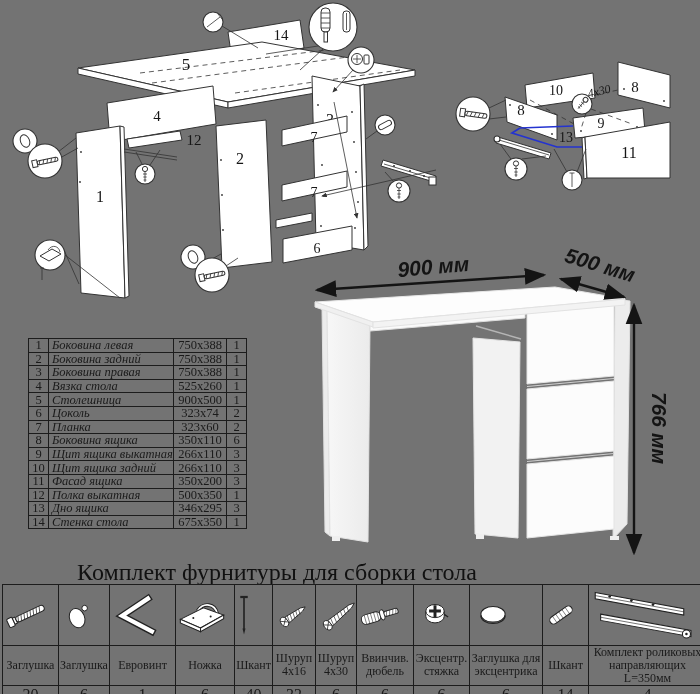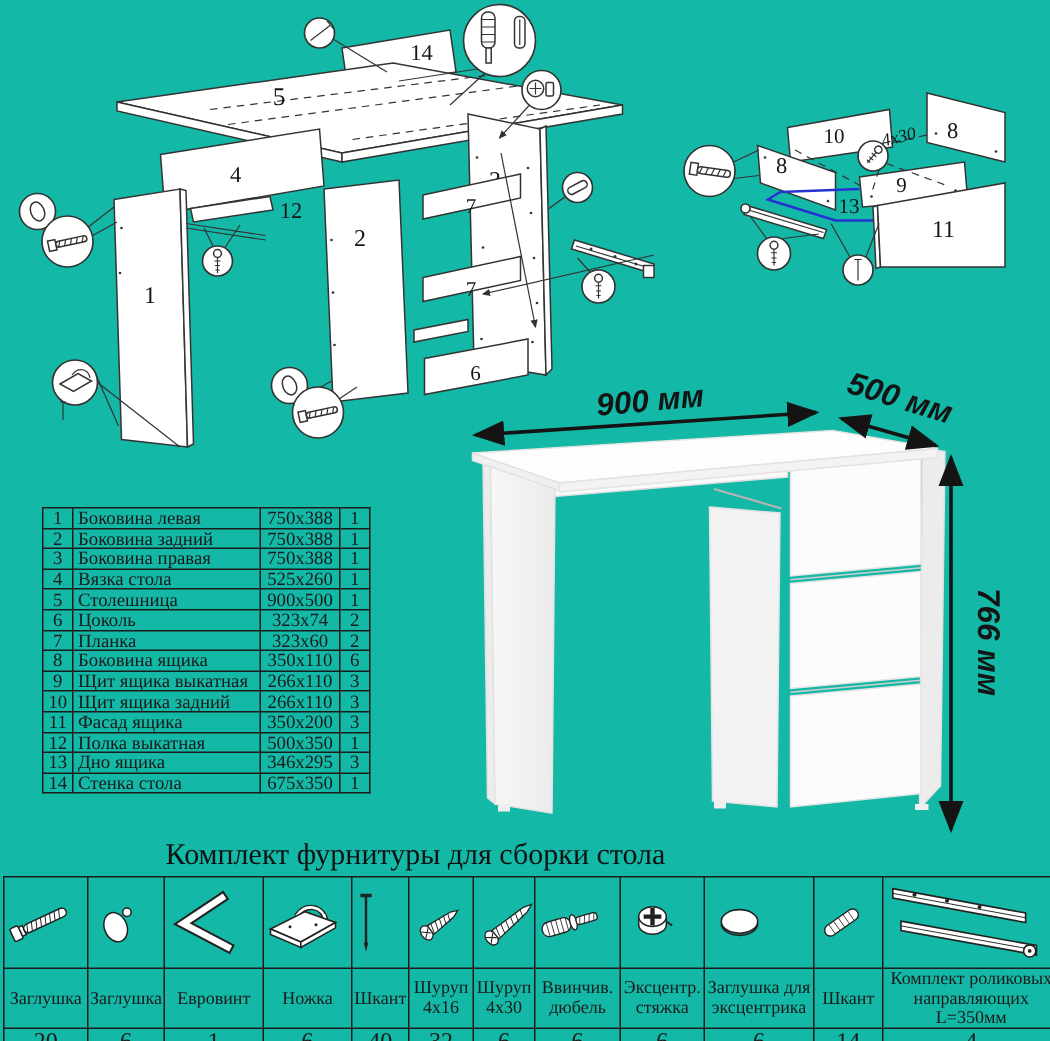--- a/index.html
+++ b/index.html
@@ -1,38 +1,38 @@
 <!DOCTYPE html>
 <html style="--blue: #2433d0;"><head>
 <meta charset="utf-8">
 <style>
   html,body{margin:0;padding:0;background:#fff;}
-  .stage{position:relative;width:700px;height:694px;background:#14b8a6;overflow:hidden;
+  .stage{position:relative;width:700px;height:694px;background:#737373;overflow:hidden;
          font-family:"Liberation Serif",serif;color:#1a1a1a;}
   svg{display:block;}
   .abs{position:absolute;}
   .pnl{fill:#fff;stroke:#333;stroke-width:1;}
   .callout{fill:#fff;stroke:#333;stroke-width:1.1;}
   .thin{stroke:#333;stroke-width:0.8;fill:none;}
   .dash{stroke:#333;stroke-width:0.8;fill:none;stroke-dasharray:5 4;}
   .plbl{font-family:"Liberation Serif",serif;fill:#161616;}
   .blue{stroke:var(--blue,#2433d0);fill:none;stroke-width:1.7;}
   .dot{fill:#333;}
   
   #parts-table{border-collapse:collapse;table-layout:fixed;width:218px;}
   #parts-table td{border:1px solid #1c1c1c;font-size:12.5px;line-height:12px;height:12.6px;
                   padding:0;white-space:nowrap;overflow:hidden;}
   #parts-table td.ac{text-align:center;}
-  #parts-table td.al{text-align:left;padding-left:3px;}
+  #parts-table td.al{text-align:left;padding-left:3px;font-style:italic;}
   
   .dim{font-family:"Liberation Sans",sans-serif;font-style:italic;font-weight:bold;
        font-size:21px;fill:#141414;}
   
   #hw-title{width:600px;text-align:center;padding-right:46px;box-sizing:border-box;
-            font-size:20px;color:#111;}
+            font-size:24px;color:#111;}
   
   #hw-table{border-collapse:collapse;table-layout:fixed;width:696px;}
   #hw-table td{border:1px solid #1c1c1c;text-align:center;vertical-align:middle;padding:0;}
   #hw-table td.hw-icon{height:60px;}
   #hw-table td.hw-label{height:28px;font-size:12px;line-height:1.08;padding:0 1px;}
   #hw-table td.hw-qty{height:19px;font-size:16px;}
 </style>
 </head>
 <body>
 

